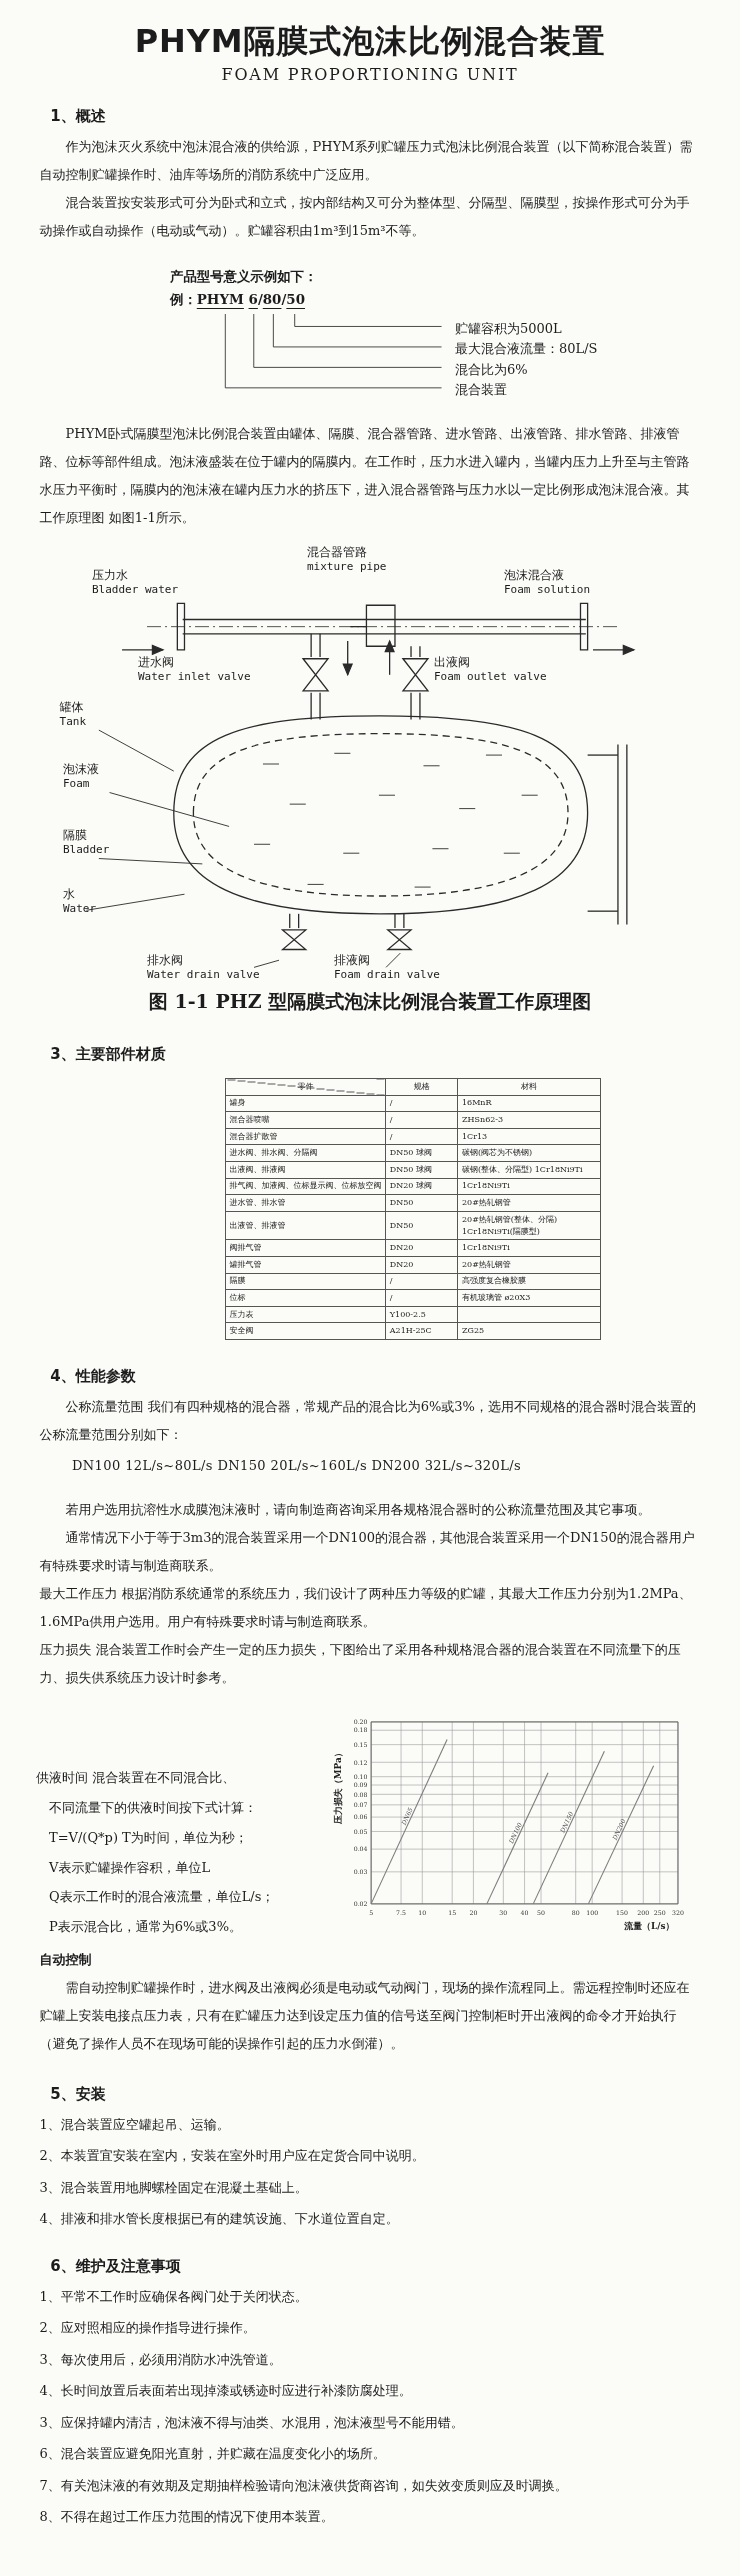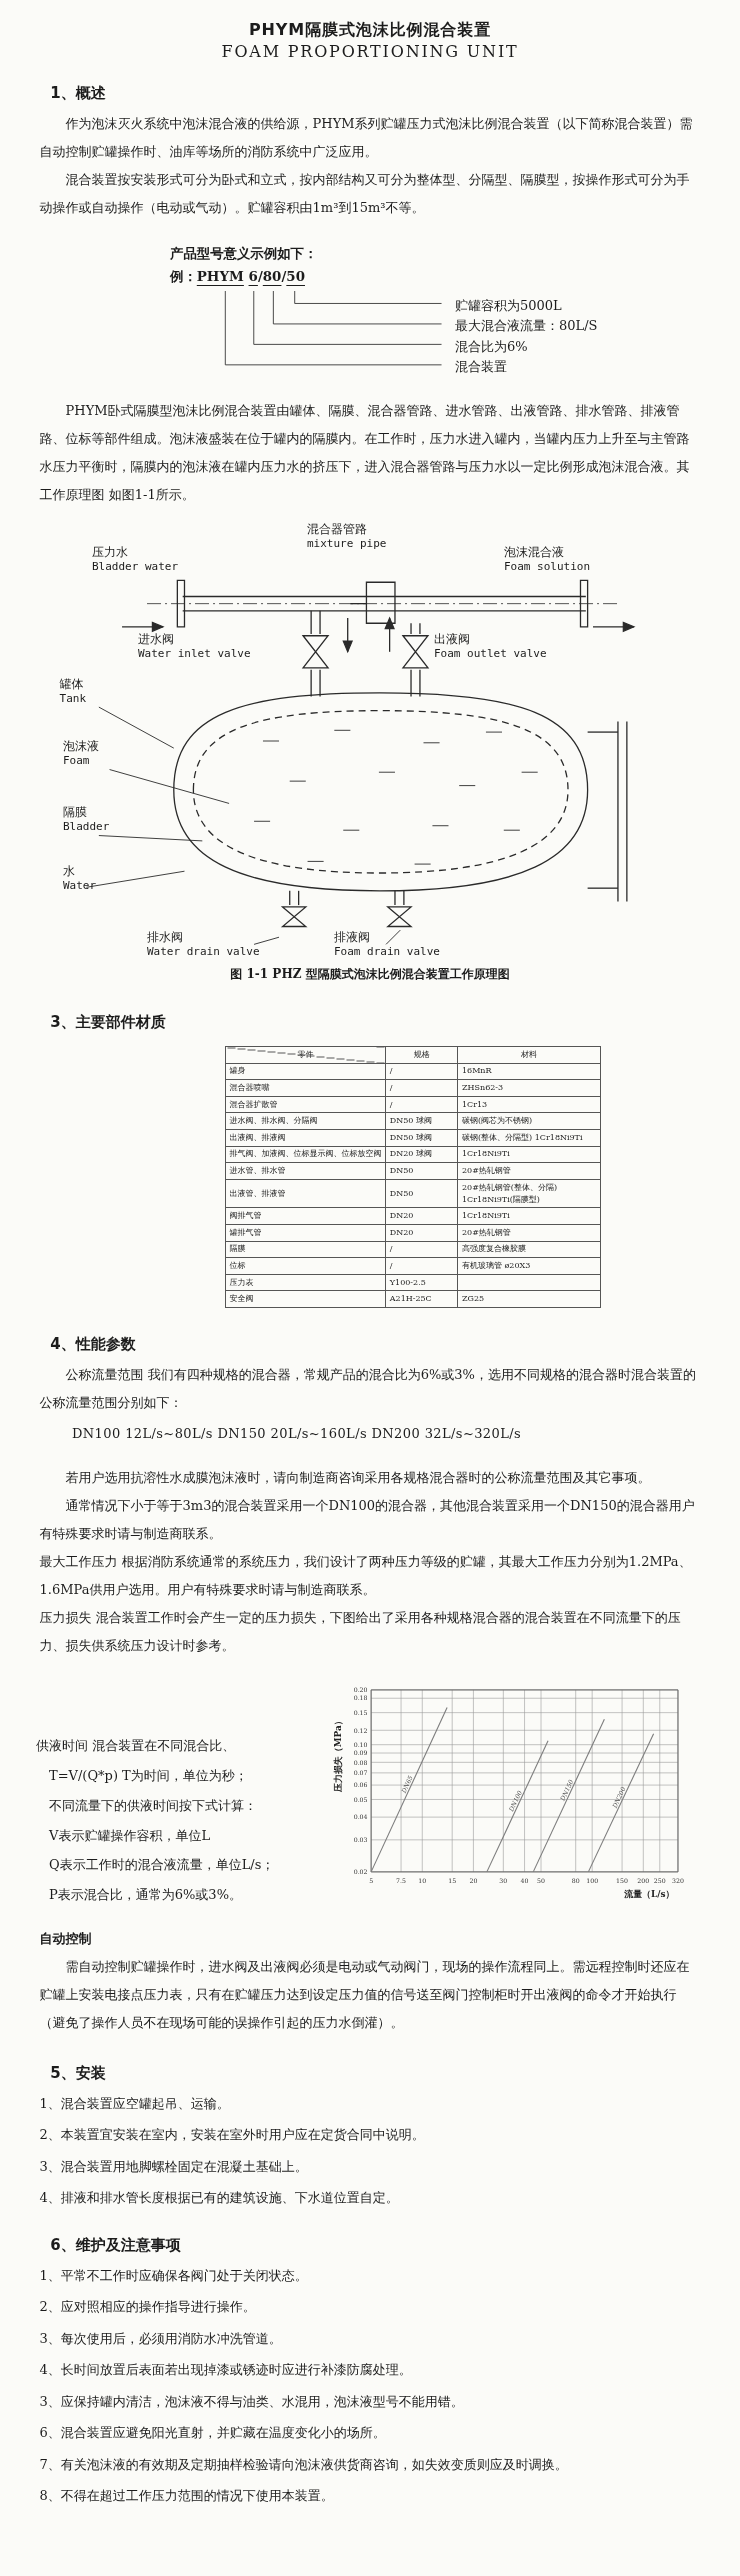--- a/index.html
+++ b/index.html
@@ -1,37 +1,37 @@
 <!DOCTYPE html>
 <html style="font-size:14.3px"><head>
 <meta charset="utf-8">
 <style>
   html,body{margin:0;padding:0;background:#e9e9e7;}
   .page{width:740px;min-height:2576px;margin:0 auto;background:#fbfbf8;color:#1c1c1c;
         font-family:"DejaVu Serif","Liberation Serif",serif;position:relative;box-sizing:border-box;
         padding:16px 36px 27px 36px;}
   .doc-title{text-align:center;font-family:"DejaVu Sans","Liberation Sans",sans-serif;
-        font-weight:bold;font-size:16px;letter-spacing:0.9px;margin-top:3.6px;}
+        font-weight:bold;font-size:32px;letter-spacing:0.9px;margin-top:3.6px;}
   .doc-sub{text-align:center;font-size:16px;letter-spacing:1.8px;margin-top:1.8px;}
   .h2{font-family:"DejaVu Sans","Liberation Sans",sans-serif;font-weight:bold;font-size:15px;
       margin:23px 0 7.1px 14.3px;}
   .para{font-size:13px;line-height:2.15;text-indent:2em;margin:0 3.6px;}
   .para.noindent{text-indent:0;}
   .flowline{font-size:13px;margin:9px 0 3.6px 36px;letter-spacing:0.4px;}
   
   .model-block{position:relative;height:152px;margin-top:23px;}
   .model-line1{position:absolute;left:134px;top:0;font-size:13.4px;font-weight:bold;}
   .model-line2{position:absolute;left:134px;top:23px;font-size:13.4px;font-weight:bold;}
   .model-line2 .code span.seg{text-decoration:underline;text-underline-offset:3.6px;}
   .callout{position:absolute;left:419px;font-size:13px;white-space:nowrap;}
   
   .figwrap{position:relative;width:660px;height:446px;margin:9px auto 0 auto;}
   .figlabel{position:absolute;font-size:12px;line-height:1.25;white-space:nowrap;}
   .figlabel .en{font-family:"DejaVu Sans Mono","Liberation Mono",monospace;font-size:11px;}
-  .figcaption{text-align:center;font-size:12px;font-weight:bold;margin-top:1.8px;}
+  .figcaption{text-align:center;font-size:19px;font-weight:bold;margin-top:1.8px;}
   svg line,svg path,svg rect,svg circle,svg ellipse{vector-effect:non-scaling-stroke;}
   
   table.mat{border-collapse:collapse;margin:14.3px 0 0 189px;font-size:8px;color:#222;}
   table.mat th,table.mat td{border:0.9px solid #555;padding:1.8px 3.6px;line-height:1.5;}
   table.mat th{font-weight:normal;}
   th.diag{width:152px;background:
      linear-gradient(to top right,transparent calc(50% - 0.4px),#555 calc(50% - 0.4px),#555 calc(50% + 0.4px),transparent calc(50% + 0.4px));}
   
   .chartrow{display:flex;margin-top:21.4px;}
   .supply{width:294px;font-size:13px;line-height:2.3;padding-top:50px;}
@@ -284,22 +284,22 @@
   <div class="para">公称流量范围  我们有四种规格的混合器，常规产品的混合比为6%或3%，选用不同规格的混合器时混合装置的公称流量范围分别如下：</div>
   <div class="flowline">DN100 12L/s~80L/s    DN150 20L/s~160L/s    DN200 32L/s~320L/s</div>
   <div class="para" style="margin-top:23px">若用户选用抗溶性水成膜泡沫液时，请向制造商咨询采用各规格混合器时的公称流量范围及其它事项。</div>
   <div class="para">通常情况下小于等于3m3的混合装置采用一个DN100的混合器，其他混合装置采用一个DN150的混合器用户有特殊要求时请与制造商联系。</div>
   <div class="para noindent">最大工作压力 根据消防系统通常的系统压力，我们设计了两种压力等级的贮罐，其最大工作压力分别为1.2MPa、1.6MPa供用户选用。用户有特殊要求时请与制造商联系。</div>
   <div class="para noindent">压力损失  混合装置工作时会产生一定的压力损失，下图给出了采用各种规格混合器的混合装置在不同流量下的压力、损失供系统压力设计时参考。</div>
 
   <div class="chartrow">
     <div class="supply">
         <div class="li">供液时间  混合装置在不同混合比、</div>
+        <div class="li">不同流量下的供液时间按下式计算：</div>
         <div class="li">T=V/(Q*p)    T为时间，单位为秒；</div>
-        <div class="li">不同流量下的供液时间按下式计算：</div>
         <div class="li">V表示贮罐操作容积，单位L</div>
         <div class="li">Q表示工作时的混合液流量，单位L/s；</div>
         <div class="li">P表示混合比，通常为6%或3%。</div>
       </div>
     <div class="chartbox">
       <svg id="chart-svg" width="357" height="223" viewBox="0 0 400 250">
           <line x1="46" y1="10" x2="46" y2="214" stroke="#9a9a9a" stroke-width="0.6"></line>
           <text x="46" y="226" text-anchor="middle" font-size="7" fill="#333">5</text>
           <line x1="79.53785004134629" y1="10" x2="79.53785004134629" y2="214" stroke="#9a9a9a" stroke-width="0.6"></line>
           <text x="79.53785004134629" y="226" text-anchor="middle" font-size="7" fill="#333">7.5</text>
@@ -361,21 +361,21 @@
           <line x1="227.74236674935923" y1="214" x2="307.4809907232035" y2="42.874785489599915" stroke="#7d7d7d" stroke-width="1.1"></line>
           <text x="267.61167873628136" y="123.43739274479995" font-size="7" font-style="italic" fill="#555" text-anchor="middle" transform="rotate(-65.01605597392317 267.61167873628136 123.43739274479995)">DN150</text>
           <line x1="289.5478441040989" y1="214" x2="362.68421881393544" y2="59.02775968331539" stroke="#7d7d7d" stroke-width="1.1"></line>
           <text x="326.11603145901717" y="131.51387984165768" font-size="7" font-style="italic" fill="#555" text-anchor="middle" transform="rotate(-64.73587119327048 326.11603145901717 131.51387984165768)">DN200</text>
           <text x="386" y="242" text-anchor="end" font-size="10" font-weight="bold" fill="#222">流量（L/s）</text>
           <text x="12" y="82" font-size="10" font-weight="bold" fill="#222" text-anchor="middle" transform="rotate(-90 12 82)">压力损失（MPa）</text>
         </svg>
     </div>
   </div>
 
-  <div class="para noindent" style="font-weight:bold;margin-top:15px">自动控制</div>
+  <div class="para noindent" style="font-weight:bold;margin-top:4px">自动控制</div>
   <div class="para">需自动控制贮罐操作时，进水阀及出液阀必须是电动或气动阀门，现场的操作流程同上。需远程控制时还应在贮罐上安装电接点压力表，只有在贮罐压力达到设定压力值的信号送至阀门控制柜时开出液阀的命令才开始执行（避免了操作人员不在现场可能的误操作引起的压力水倒灌）。</div>
 
   <div class="h2" style="margin-top:27px">5、安装</div>
   <div class="numlist">
       <div class="li">1、混合装置应空罐起吊、运输。</div>
       <div class="li">2、本装置宜安装在室内，安装在室外时用户应在定货合同中说明。</div>
       <div class="li">3、混合装置用地脚螺栓固定在混凝土基础上。</div>
       <div class="li">4、排液和排水管长度根据已有的建筑设施、下水道位置自定。</div>
     </div>
 

